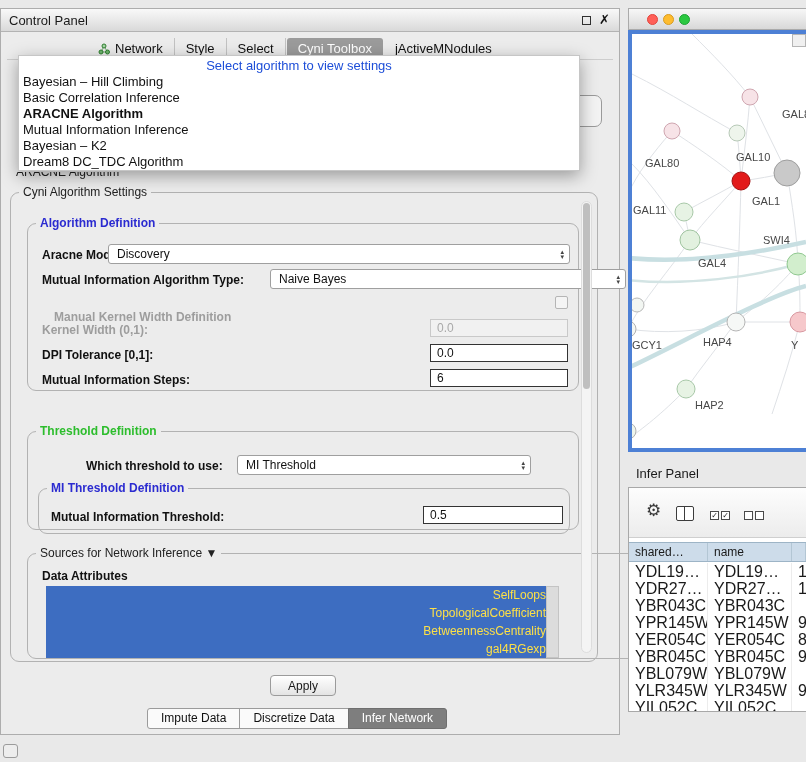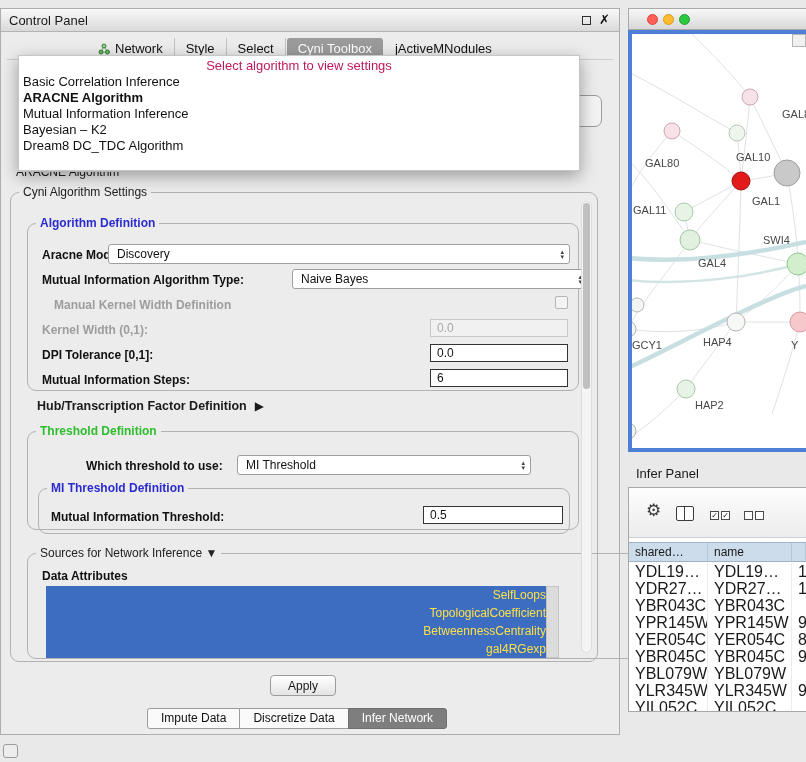--- a/index.html
+++ b/index.html
@@ -22,21 +22,21 @@
   .cp-tab.active { background:#9b9b9b; color:#fff; border-radius:3px; border-right:none; margin:0 1px; }
   .tab-underline { position:absolute; left:6px; width:606px; top:50px; border-top:1px solid #cdcdcd; }
 
   
   .sliver { position:absolute; left:15px; top:163px; width:200px; height:9px; overflow:hidden; }
   .sliver span { display:block; margin-top:-7px; font-size:12px; color:#222; }
 
   
   .popup { position:absolute; left:18px; top:55px; width:562px; height:116px; background:#fff;
            border:1px solid #c6c6c6; box-shadow:0 5px 16px rgba(0,0,0,.35); z-index:50; padding-top:2px; }
-  .popup-header { text-align:center; color:#be185d; font-size:13px; height:16px; line-height:16px; }
+  .popup-header { text-align:center; color:#1d4ed8; font-size:13px; height:16px; line-height:16px; }
   .popup-item { font-size:13px; height:16px; line-height:16px; padding-left:4px; color:#111; }
   .popup-item.selected { font-weight:bold; }
   .hidden-box { position:absolute; left:572px; top:95px; width:30px; height:32px;
                 border:1px solid #9a9a9a; border-radius:7px; background:#f3f3f3; z-index:10; }
 
   
   .fs { position:absolute; border:1px solid #b2b2b2; border-radius:9px; }
   .fs-legend { position:absolute; top:-8px; left:8px; background:#ececec; padding:0 4px; font-size:12px; white-space:nowrap; }
   .legend-plain { color:#222; }
   .legend-blue { color:#2b2bd0; font-weight:bold; }
@@ -55,22 +55,22 @@
            display:flex; align-items:center; font-size:12px; color:#111; padding:0 5px 0 8px; }
   .combo-text { flex:1; }
   .combo-arrows { display:flex; flex-direction:column; align-items:center; font-size:7px; line-height:5px; color:#444; padding-left:4px; }
 
   .tfield { position:absolute; height:18px; font-size:12px; text-align:left; padding:0 6px; font-family:inherit; }
   .tfield.dark { border:1.5px solid #333; background:#fff; color:#111; }
   .tfield.disabled { border:1px solid #c9c9c9; background:#f1f1f1; color:#a9a9a9; }
   .checkbox { position:absolute; width:13px; height:13px; border:1px solid #b5b5b5; background:#f4f4f4; border-radius:2px; }
 
   .p-aracne-lbl { left:14px; top:24px; } .p-aracne-combo { left:80px; top:20px; width:462px; }
-  .p-mitype-lbl { left:14px; top:49px; } .p-mitype-combo { left:264px; top:45px; width:296px;align-items:center; }
-  .p-manual-lbl { left:14px; top:74px;padding-left:12px; } .p-manual-cb { left:527px; top:72px; }
+  .p-mitype-lbl { left:14px; top:49px; } .p-mitype-combo { left:242px; top:45px; width:356px;align-items:center; }
+  .p-manual-lbl { left:14px; top:86px;padding-left:12px; } .p-manual-cb { left:527px; top:72px; }
   .p-kernel-lbl { left:14px; top:99px; } .p-kernel-field { left:402px; top:95px; width:138px; }
   .p-dpi-lbl { left:14px; top:124px; }  .p-dpi-field { left:402px; top:120px; width:138px; }
   .p-steps-lbl { left:14px; top:149px; } .p-steps-field { left:402px; top:145px; width:138px; }
 
   .hub-row { position:absolute; left:26px; top:206px; display:flex; align-items:center; gap:8px;
              font-size:12.5px; font-weight:bold; }
   .hub-arrow { font-size:12px; }
 
   .p-which-lbl { left:58px; top:27px; } .p-which-combo { left:209px; top:23px; width:294px; }
   .p-mith-lbl { left:12px; top:21px; } .p-mith-field { left:384px; top:17px; width:140px; }
@@ -205,24 +205,20 @@
         <span class="lbl gray p-kernel-lbl">Kernel Width (0,1):</span>
         <input class="tfield disabled p-kernel-field" value="0.0" style="">
 
         <span class="lbl p-dpi-lbl">DPI Tolerance [0,1]:</span>
         <input class="tfield dark p-dpi-field" value="0.0" style="">
 
         <span class="lbl p-steps-lbl">Mutual Information Steps:</span>
         <input class="tfield dark p-steps-field" value="6" style="">
       </div>
 
-      <div class="hub-row">
-        <span>Hub/Transcription Factor Definition</span>
-        <span class="hub-arrow">▶</span>
-      </div>
 
       <div class="fs fs-threshold">
         <span class="fs-legend legend-green">Threshold Definition</span>
 
         <span class="lbl p-which-lbl">Which threshold to use:</span>
         <div class="combo p-which-combo">
           <span class="combo-text">MI Threshold</span>
           <span class="combo-arrows">
             <span>▴</span>
               <span>▾</span>
@@ -261,20 +257,21 @@
     <div class="bottom-tabs">
       <div class="bt">Impute Data</div>
       <div class="bt">Discretize Data</div>
       <div class="bt active">Infer Network</div>
     </div>
   </div>
 
   <div class="hidden-box"></div>
   <div class="popup">
     <div class="popup-header">Select algorithm to view settings</div>
+    <div class="popup-item">Bayesian – Hill Climbing</div>
     <div class="popup-item">Basic Correlation Inference</div>
     <div class="popup-item selected">ARACNE Algorithm</div>
     <div class="popup-item">Mutual Information Inference</div>
     <div class="popup-item">Bayesian – K2</div>
     <div class="popup-item">Dream8 DC_TDC Algorithm</div>
   </div>
 
   <div class="net-titlebar">
     <span class="tl red"></span>
     <span class="tl yellow"></span>

